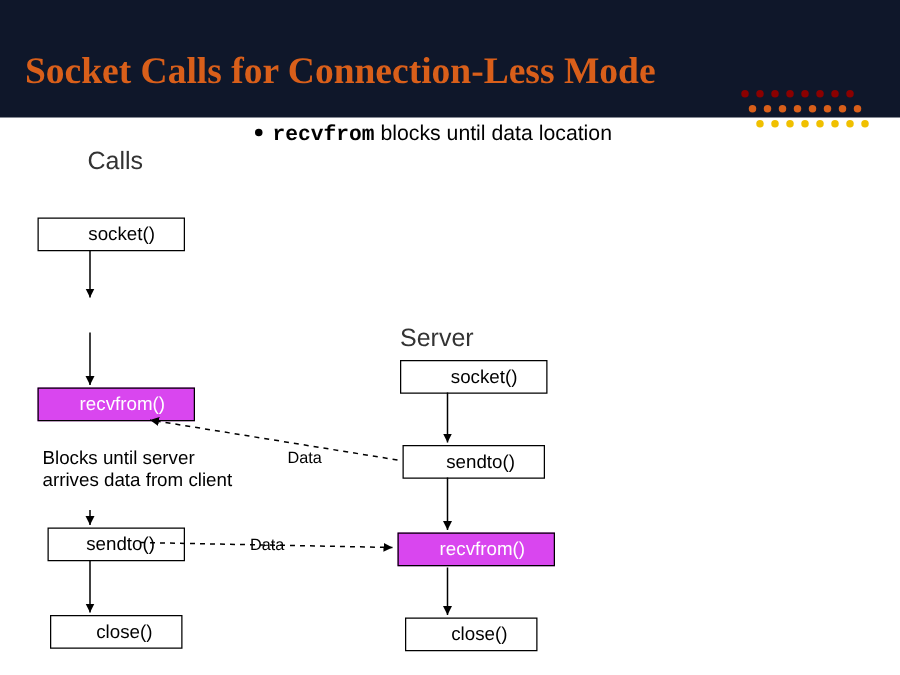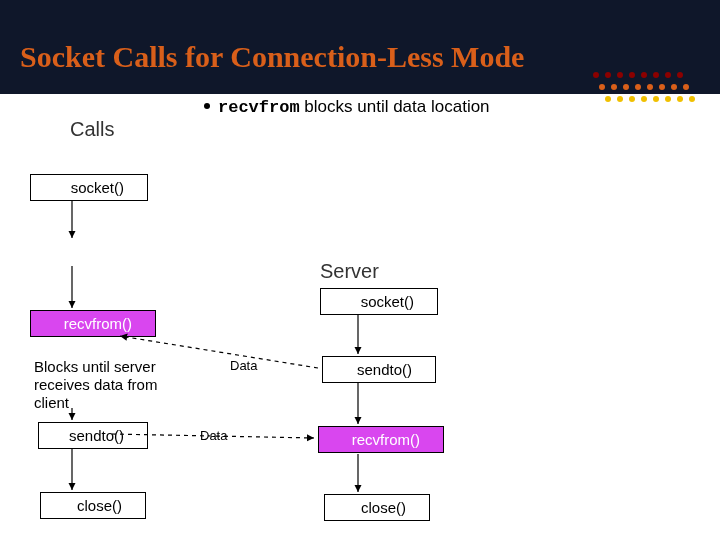--- a/index.html
+++ b/index.html
@@ -65,21 +65,21 @@
     <div class="abs srv">Calls</div>
 
     <div class="abs bul" style="left:190px;top:18px;width:500px">
       <ul>
         <li><span class="code">recvfrom</span><span> blocks until data location</span></li>
       </ul>
     </div>
 
     <div class="abs box" style="left:30px;top:96px;width:70px">socket()</div>
     <div class="abs box hot" style="left:30px;top:232px;width:78px">recvfrom()</div>
-    <div class="abs note">Blocks until server receives data from client</div>
+    <div class="abs note">Blocks until server arrives data from client</div>
     <div class="abs box" style="left:38px;top:344px;width:62px">sendto()</div>
     <div class="abs box" style="left:40px;top:414px;width:58px">close()</div>
 
     <div class="abs cli">Server</div>
     <div class="abs box" style="left:320px;top:210px;width:70px">socket()</div>
     <div class="abs box" style="left:322px;top:278px;width:66px">sendto()</div>
     <div class="abs box hot" style="left:318px;top:348px;width:78px">recvfrom()</div>
     <div class="abs box" style="left:324px;top:416px;width:58px">close()</div>
 
     <div class="abs dlabel" style="left:230px;top:280px">Data</div>

